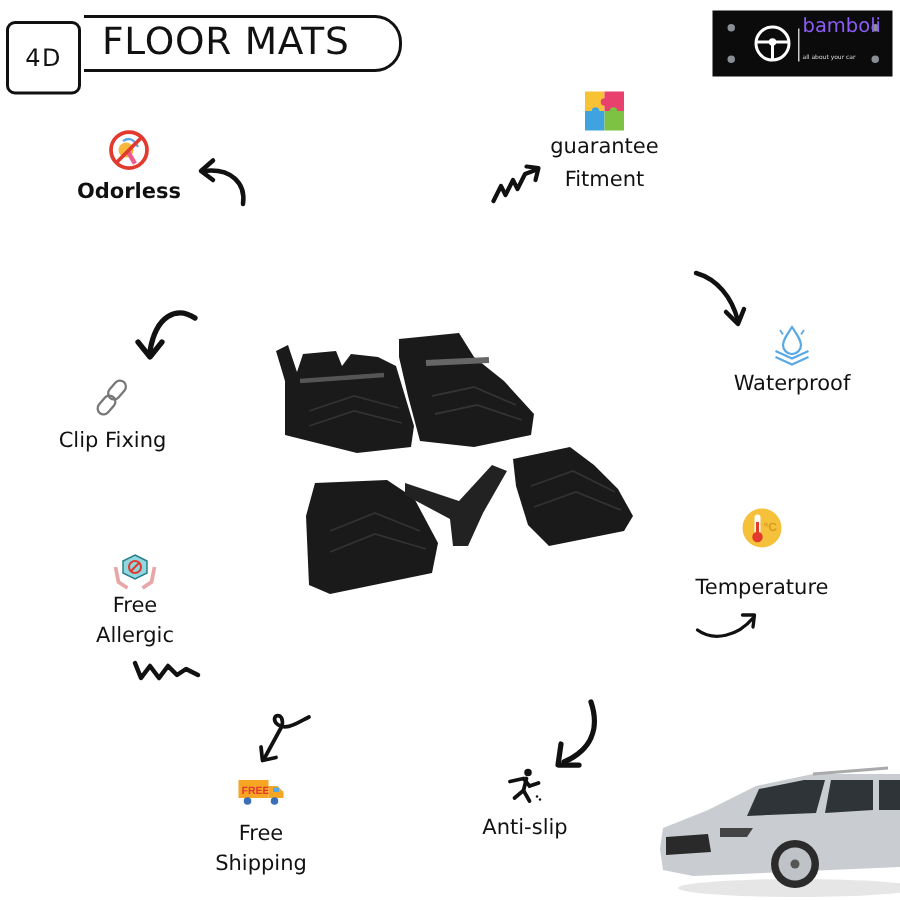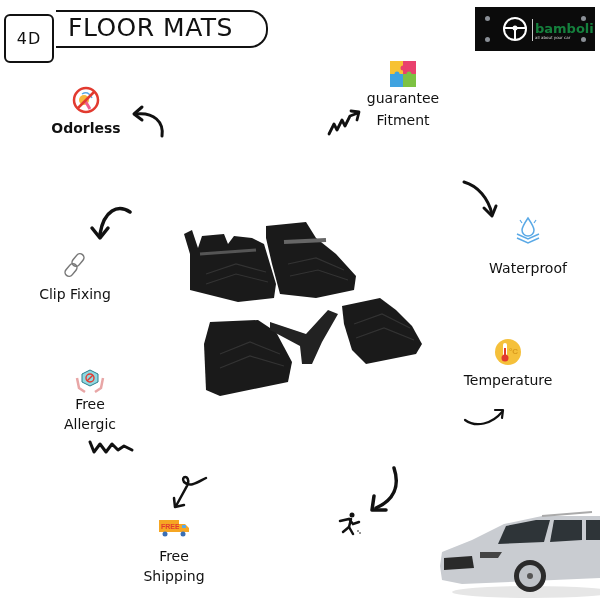--- a/index.html
+++ b/index.html
@@ -11,21 +11,21 @@
   .hdr-pill { position:absolute; left:52px; top:0; width:210px; height:34px; border:2px solid #111;
               border-left:none; border-radius:0 18px 18px 0; }
   .hdr-4d { position:absolute; left:0; top:4px; width:50px; height:49px; border:2.5px solid #111; border-radius:6px;
             box-sizing:border-box; display:flex; align-items:center; justify-content:center; font-size:16px; letter-spacing:1px; }
   .hdr-title { position:absolute; left:64px; top:2px; font-size:25px; line-height:32px; letter-spacing:0.5px; }
   
   .logo { left:475px; top:7px; width:120px; height:44px; background:#0b0b0b; }
   .logo .dot { position:absolute; width:5px; height:5px; border-radius:50%; background:#8a8f96; }
   .logo .wheel { position:absolute; left:26px; top:9px; }
   .logo .bar { position:absolute; left:57px; top:12px; width:1px; height:22px; background:#ccc; }
-  .logo .name { position:absolute; left:60px; top:15px; color:#15803d; font-size:13px; font-weight:bold; line-height:14px; }
+  .logo .name { position:absolute; left:60px; top:4px; color:#8b5cf6; font-size:13px; font-weight:normal; line-height:14px; }
   .logo .tag { position:absolute; left:60px; top:28px; color:#ddd; font-size:4px; line-height:5px; }
   
   .feat { text-align:center; font-size:14px; line-height:20px; }
   .feat .lbl { display:block; white-space:nowrap; }
   .icon { display:block; margin:0 auto; }
   .arrow { position:absolute; }
 </style>
 </head>
 <body>
 
@@ -89,21 +89,21 @@
   <path d="M24 30 L32 38 L36 28" stroke="#111" stroke-width="3" fill="none" stroke-linecap="round" stroke-linejoin="round"></path>
 </svg>
 <div class="abs feat" style="left:478px;top:214px;width:100px;">
   <svg class="icon" width="30" height="30" viewBox="0 0 30 30">
     <path d="M15 4 C11 10 9 13 9 16 a6 6 0 0 0 12 0 C21 13 19 10 15 4z" fill="none" stroke="#5aa9e6" stroke-width="1.5"></path>
     <path d="M4 20 L15 25 L26 20" fill="none" stroke="#5aa9e6" stroke-width="1.5"></path>
     <path d="M4 24 L15 29 L26 24" fill="none" stroke="#5aa9e6" stroke-width="1.5"></path>
     <line x1="7" y1="6" x2="9" y2="9" stroke="#5aa9e6" stroke-width="1.2"></line>
     <line x1="23" y1="6" x2="21" y2="9" stroke="#5aa9e6" stroke-width="1.2"></line>
   </svg>
-  <span class="lbl" style="margin-top:14px">Waterproof</span>
+  <span class="lbl" style="margin-top:2px">Waterproof</span>
 </div>
 
 <svg class="arrow" style="left:88px;top:204px" width="46" height="40" viewBox="0 0 46 40">
   <path d="M42 8 C30 0 16 6 12 30" stroke="#111" stroke-width="3.5" fill="none" stroke-linecap="round"></path>
   <path d="M4 24 L12 34 L20 24" stroke="#111" stroke-width="3.5" fill="none" stroke-linecap="round" stroke-linejoin="round"></path>
 </svg>
 <div class="abs feat" style="left:30px;top:250px;width:90px;">
   <svg class="icon" width="30" height="30" viewBox="0 0 30 30">
     <rect x="14" y="3" width="8" height="14" rx="4" fill="none" stroke="#777" stroke-width="1.5" transform="rotate(40 18 10)"></rect>
     <rect x="7" y="13" width="8" height="14" rx="4" fill="none" stroke="#777" stroke-width="1.5" transform="rotate(40 11 20)"></rect>
@@ -137,21 +137,21 @@
 </svg>
 
 <div class="abs feat" style="left:456px;top:338px;width:104px;">
   <svg class="icon" width="28" height="28" viewBox="0 0 28 28">
     <circle cx="14" cy="14" r="13" fill="#f5c03a"></circle>
     <rect x="9" y="5" width="4" height="13" rx="2" fill="#fff"></rect>
     <rect x="10" y="10" width="2" height="8" fill="#e23a2f"></rect>
     <circle cx="11" cy="20" r="3.5" fill="#e23a2f"></circle>
     <text x="15" y="16" font-size="8" fill="#d99a1d" font-family="Liberation Sans, sans-serif" font-weight="bold">°C</text>
   </svg>
-  <span class="lbl" style="margin-top:4px">Temperature</span>
+  <span class="lbl" style="margin-top:16px">Temperature</span>
 </div>
 <svg class="arrow" style="left:462px;top:404px" width="46" height="26" viewBox="0 0 46 26">
   <path d="M3 16 C14 24 30 20 40 8" stroke="#111" stroke-width="2.2" fill="none" stroke-linecap="round"></path>
   <path d="M33 6 L41 6 L40 14" stroke="#111" stroke-width="2.2" fill="none" stroke-linecap="round" stroke-linejoin="round"></path>
 </svg>
 
 <div class="abs feat" style="left:54px;top:368px;width:72px;">
   <svg class="icon" width="30" height="26" viewBox="0 0 30 26">
     <polygon points="15,2 23,6 23,14 15,18 7,14 7,6" fill="#8fd8e0" stroke="#2a7f8c" stroke-width="1"></polygon>
     <circle cx="15" cy="10" r="4" fill="none" stroke="#e23a2f" stroke-width="1.4"></circle>
@@ -189,20 +189,21 @@
 </svg>
 <div class="abs feat" style="left:310px;top:512px;width:80px;">
   <svg class="icon" width="26" height="24" viewBox="0 0 26 24">
     <circle cx="15" cy="3" r="2.5" fill="#111"></circle>
     <path d="M3 9 L12 7 L16 12 L22 10" stroke="#111" stroke-width="2.5" fill="none" stroke-linecap="round"></path>
     <path d="M14 7 L12 15 L6 20" stroke="#111" stroke-width="2.5" fill="none" stroke-linecap="round"></path>
     <path d="M12 15 L16 22" stroke="#111" stroke-width="2.5" fill="none" stroke-linecap="round"></path>
     <circle cx="21" cy="19" r="0.8" fill="#111"></circle>
       <circle cx="23" cy="21" r="0.8" fill="#111"></circle>
   </svg>
+  <span class="lbl" style="margin-top:6px">Anti-slip</span>
 </div>
 
 <svg class="abs" style="left:432px;top:496px" width="168" height="104" viewBox="0 0 168 104">
   <ellipse cx="100" cy="96" rx="80" ry="6" fill="#e6e6e6"></ellipse>
   <path d="M8 70 L10 56 L40 44 L72 28 L110 20 L168 20 L168 82 L30 88 L10 84z" fill="#c9ccd1"></path>
   <path d="M74 30 L104 24 L118 24 L112 46 L66 48z" fill="#2e3438"></path>
   <path d="M122 24 L150 24 L150 44 L118 46z" fill="#2e3438"></path>
   <path d="M154 24 L168 24 L168 44 L154 44z" fill="#2e3438"></path>
   <path d="M12 62 L40 60 L42 72 L12 74z" fill="#2a2a2a"></path>
   <path d="M48 56 L70 56 L66 62 L48 62z" fill="#444"></path>

